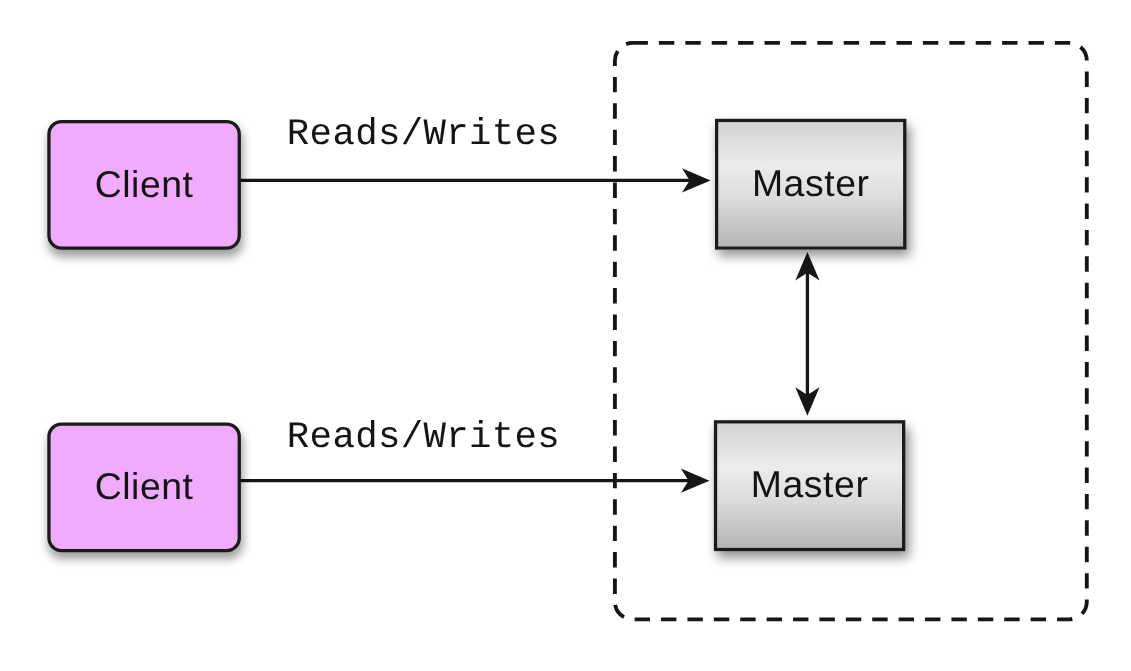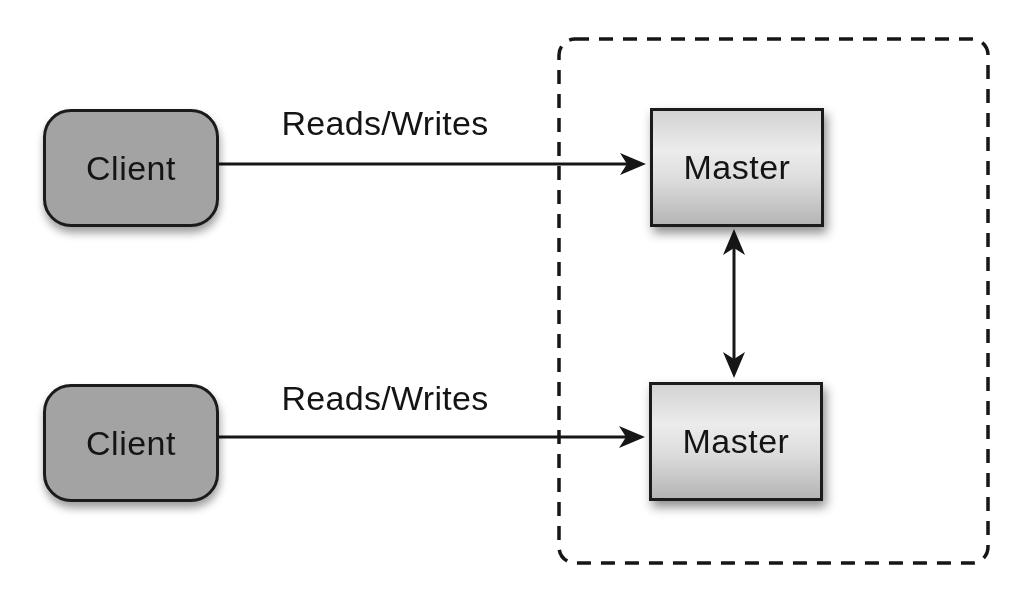--- a/index.html
+++ b/index.html
@@ -28,43 +28,44 @@
     align-items: center;
     justify-content: center;
     z-index: 2;
     font-size: 34px;
     color: #141414;
     letter-spacing: 0.5px;
   }
   .node-client {
     width: 170px;
     height: 112px;
-    background: #a3a3a3;
+    background: #f0abfc;
     border: 3.5px solid #1b1b1b;
-    border-radius: 28px;
+    border-radius: 13px;
     box-shadow: 1px 6px 9px rgba(0,0,0,0.38);
   }
   .client-top   { left: 43px;  top: 109px; }
   .client-bottom{ left: 43px;  top: 384px; }
   .node-master {
     width: 168px;
     height: 113px;
     background: linear-gradient(180deg, #d3d3d3 0%, #ececec 35%, #dddddd 60%, #b5b5b5 100%);
     border: 3px solid #1b1b1b;
     box-shadow: 3px 6px 10px rgba(0,0,0,0.45);
   }
   .master-top   { left: 650px; top: 108px; }
   .master-bottom{ left: 649px; top: 382px; }
   .edge-label {
     position: absolute;
     z-index: 3;
     font-size: 34px;
     color: #141414;
     white-space: nowrap;
     letter-spacing: 0.3px;
+    font-family: Liberation Mono, monospace;
   }
   .label-rw-top    { left: 240px; top: 104px; width: 290px; text-align: center; }
   .label-rw-bottom { left: 240px; top: 379px; width: 290px; text-align: center; }
   .label-replication { left: 762px; top: 279px; }
   .stroke { stroke: #161616; fill: none; }
   .fillhead { fill: #161616; stroke: none; }
 </style>
 </head>
 <body>
 

